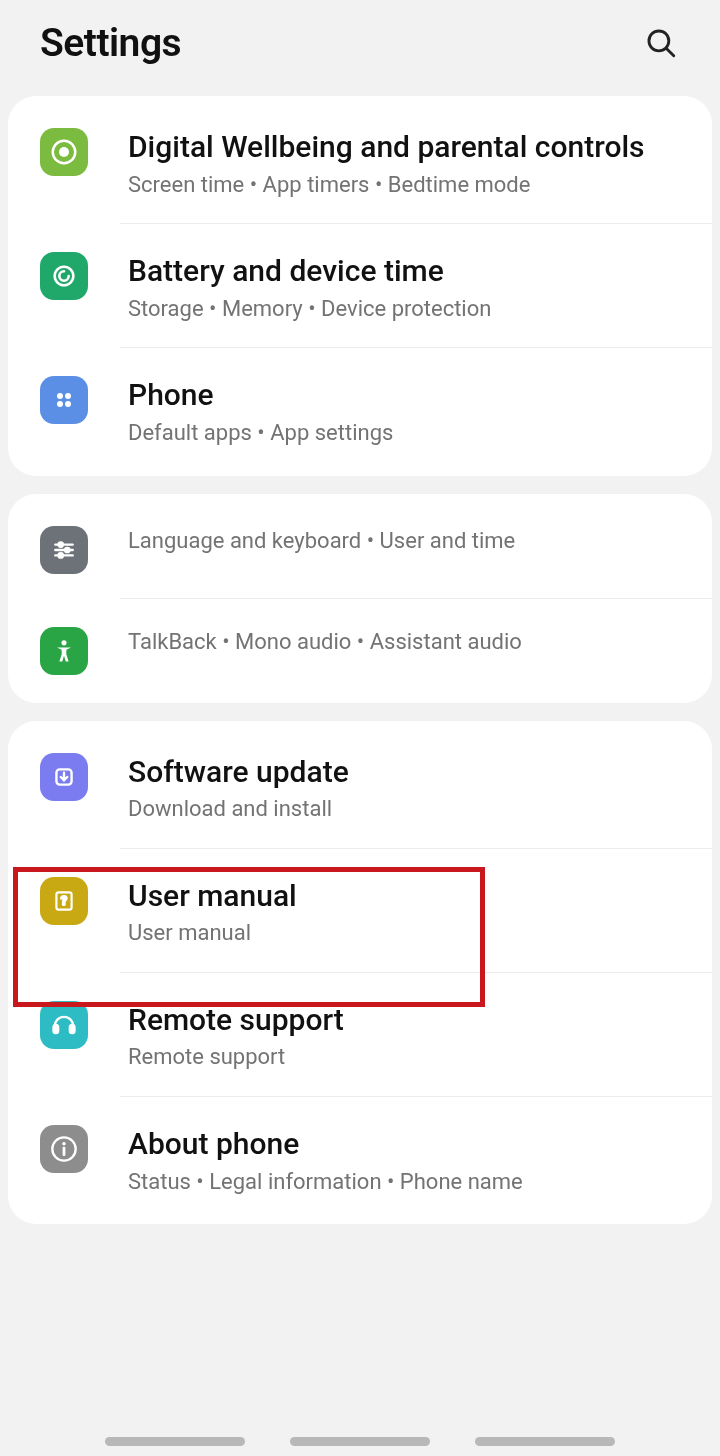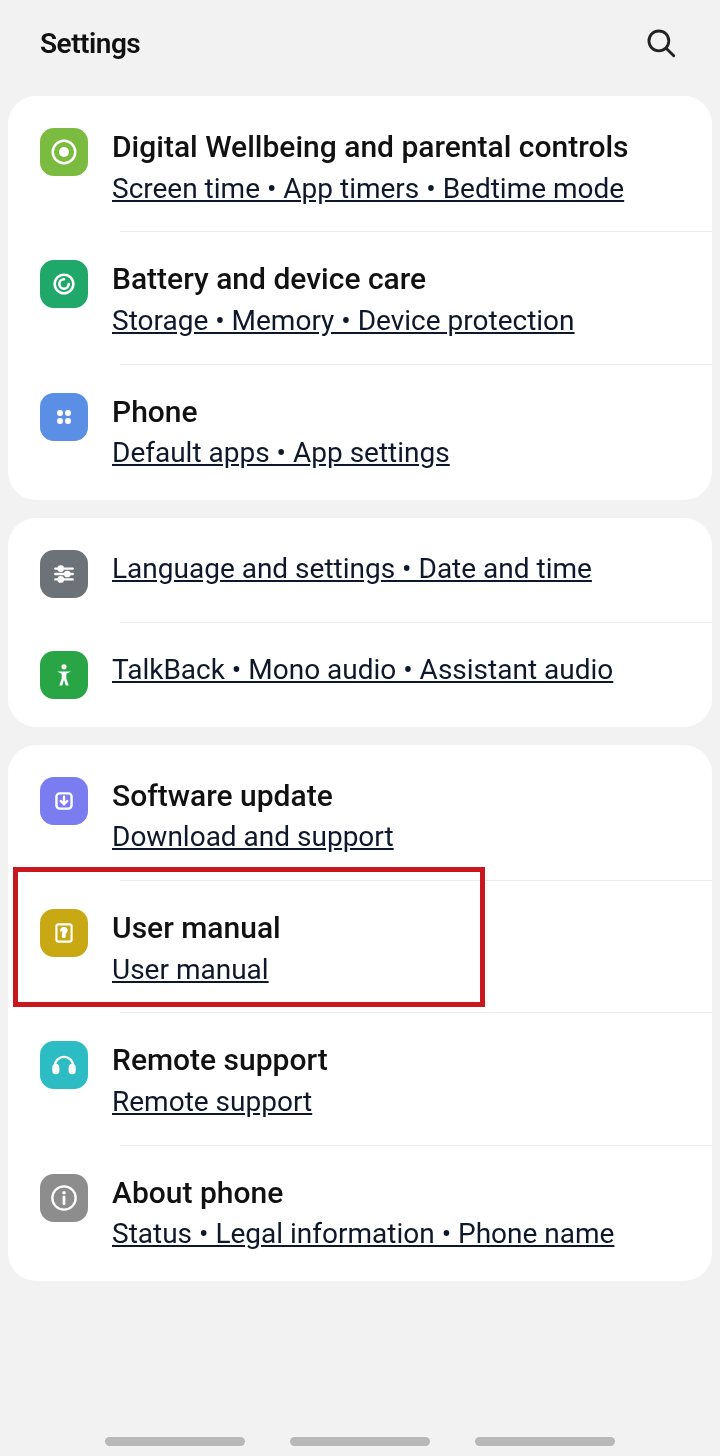--- a/index.html
+++ b/index.html
@@ -12,21 +12,21 @@
     overflow: hidden;
     position: relative;
   }
   .header {
     display: flex;
     align-items: center;
     justify-content: space-between;
     padding: 20px 36px 20px 40px;
   }
   .header h1 {
-    font-size: 28px;
+    font-size: 39px;
     font-weight: 600;
     letter-spacing: -0.5px;
   }
   .search-btn {
     background: none;
     border: none;
     padding: 6px;
   }
   .search-btn svg { display:block; }
 
@@ -34,21 +34,21 @@
     background: #fff;
     margin: 10px 8px 18px 8px;
     border-radius: 28px;
     padding: 4px 0;
   }
 
   .item {
     display: flex;
     align-items: flex-start;
     padding: 26px 30px 24px 32px;
-    gap: 24px;
+    gap: 40px;
   }
   .item .icon-wrap {
     width: 48px;
     height: 48px;
     border-radius: 14px;
     display:flex;
     align-items:center;
     justify-content:center;
     flex-shrink:0;
     margin-top: 2px;
@@ -59,24 +59,23 @@
   }
   .item .title {
     font-size: 30px;
     font-weight: 500;
     line-height: 1.25;
     color: #111;
     margin-bottom: 4px;
   }
   .item .title.wrap { max-width: 520px; }
   .item .sub {
-    font-size: 28px;
-    color: #0f172a;
+    font-size: 22px;
+    color: #737373;
     line-height: 1.35;
-    text-decoration: underline;
   }
   .divider {
     height: 1px;
     background: #ececec;
     margin: 0 0 0 112px;
   }
 
   .ic-green1 { background:#7bbb3f; }
   .ic-green2 { background:#1fa86a; }
   .ic-blue1  { background:#5b8fe5; }
@@ -143,21 +142,21 @@
   <div class="divider"></div>
 
   <div class="item">
     <div class="icon-wrap ic-green2">
       <svg width="28" height="28" viewBox="0 0 24 24" fill="none" stroke="#fff" stroke-width="2.2">
         <circle cx="12" cy="12" r="8"></circle>
         <path d="M12 8 a4 4 0 1 0 4 4" stroke-linecap="round"></path>
       </svg>
     </div>
     <div class="text">
-      <div class="title">Battery and device care</div>
+      <div class="title">Battery and device time</div>
       <div class="sub">Storage • Memory • Device protection</div>
     </div>
   </div>
   <div class="divider"></div>
 
   <div class="item">
     <div class="icon-wrap ic-blue1">
       <svg width="24" height="24" viewBox="0 0 24 24" fill="#fff">
         <circle cx="8" cy="8" r="3"></circle>
           <circle cx="16" cy="8" r="3"></circle>
@@ -179,21 +178,21 @@
       <svg width="26" height="26" viewBox="0 0 24 24" fill="none" stroke="#fff" stroke-width="2.2" stroke-linecap="round">
         <line x1="4" y1="7" x2="20" y2="7"></line>
           <circle cx="9" cy="7" r="2" fill="#fff"></circle>
         <line x1="4" y1="12" x2="20" y2="12"></line>
           <circle cx="15" cy="12" r="2" fill="#fff"></circle>
         <line x1="4" y1="17" x2="20" y2="17"></line>
           <circle cx="9" cy="17" r="2" fill="#fff"></circle>
       </svg>
     </div>
     <div class="text">
-      <div class="sub">Language and settings • Date and time</div>
+      <div class="sub">Language and keyboard • User and time</div>
     </div>
   </div>
   <div class="divider"></div>
 
   <div class="item">
     <div class="icon-wrap ic-green3">
       <svg width="28" height="28" viewBox="0 0 24 24" fill="#fff">
         <circle cx="12" cy="5" r="2.2"></circle>
         <path d="M6 9 L18 9 L14 11 L14 15 L16 21 L13.5 21 L12 16 L10.5 21 L8 21 L10 15 L10 11 Z"></path>
       </svg>
@@ -208,21 +207,21 @@
 
   <div class="item">
     <div class="icon-wrap ic-purple">
       <svg width="26" height="26" viewBox="0 0 24 24" fill="none" stroke="#fff" stroke-width="2.2" stroke-linecap="round">
         <rect x="5" y="5" width="14" height="14" rx="3"></rect>
         <path d="M12 8 v6 M9 12 l3 3 l3 -3"></path>
       </svg>
     </div>
     <div class="text">
       <div class="title">Software update</div>
-      <div class="sub">Download and support</div>
+      <div class="sub">Download and install</div>
     </div>
   </div>
   <div class="divider"></div>
 
   <div class="item">
     <div class="icon-wrap ic-yellow">
       <svg width="26" height="26" viewBox="0 0 24 24" fill="none" stroke="#fff" stroke-width="2">
         <rect x="5" y="4" width="14" height="16" rx="2"></rect>
         <text x="12" y="16" font-size="11" fill="#fff" text-anchor="middle" font-weight="bold">?</text>
       </svg>

